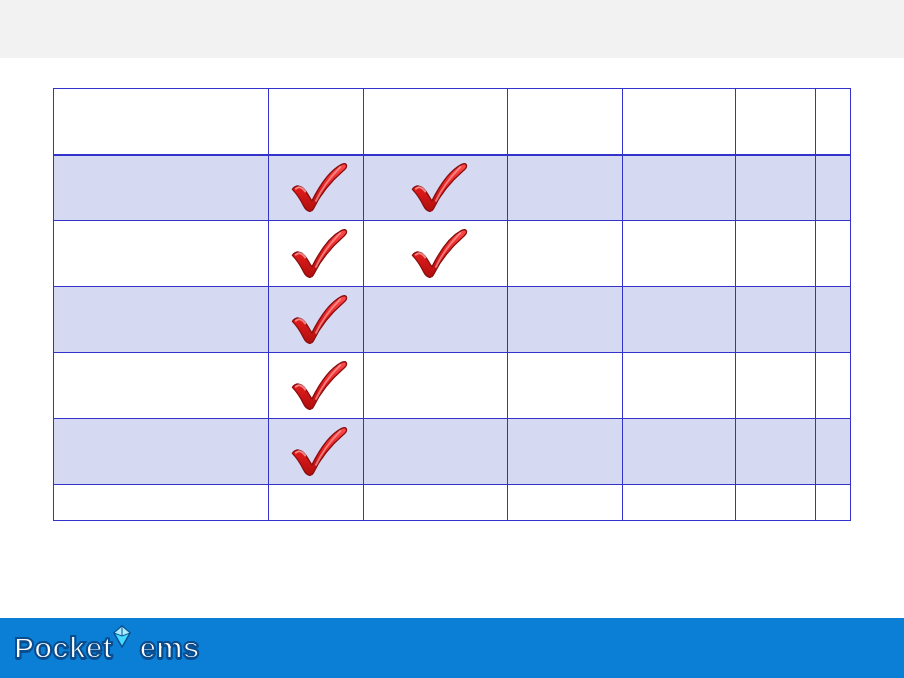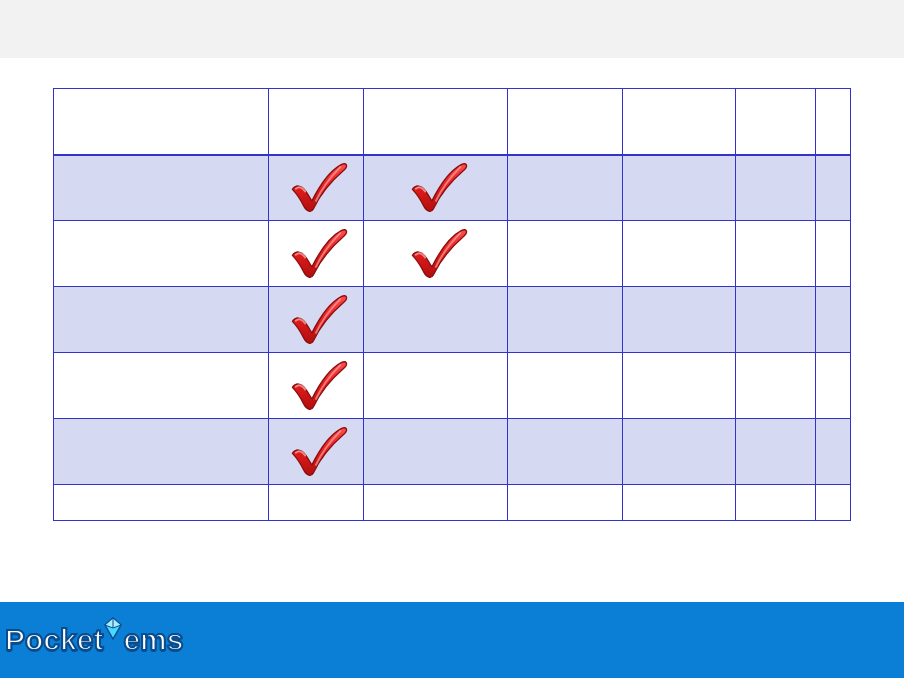--- a/index.html
+++ b/index.html
@@ -72,45 +72,46 @@
     width: 70px;
     height: 54px;
     display: inline-block;
   }
 
   .footer {
     position: absolute;
     bottom: 0;
     left: 0;
     width: 100%;
-    height: 76px;
+    height: 60px;
     background: #0a7fd5;
     display: flex;
     align-items: center;
-    padding-left: 5px;
+    padding-left: 14px;
   }
 
   .logo {
     font-family: "Comic Sans MS", "Chalkboard SE", cursive, sans-serif;
     font-weight: 900;
     font-size: 30px;
     color: #ffffff;
     -webkit-text-stroke: 2px #0a4d8f;
     text-shadow:
       0 2px 0 #0a4d8f,
       0 -1px 0 #0a4d8f,
       1px 0 0 #0a4d8f,
       -1px 0 0 #0a4d8f;
     display: flex;
     align-items: flex-end;
     gap: 0;
     position: relative;
   }
   .logo .gems-g {
     color: #ffffff;
+    margin-left: 7px;
   }
   .logo .gem-icon {
     display: inline-block;
     vertical-align: middle;
     margin: 0 -2px;
     position: relative;
     top: -10px;
   }
 </style>
 </head>

